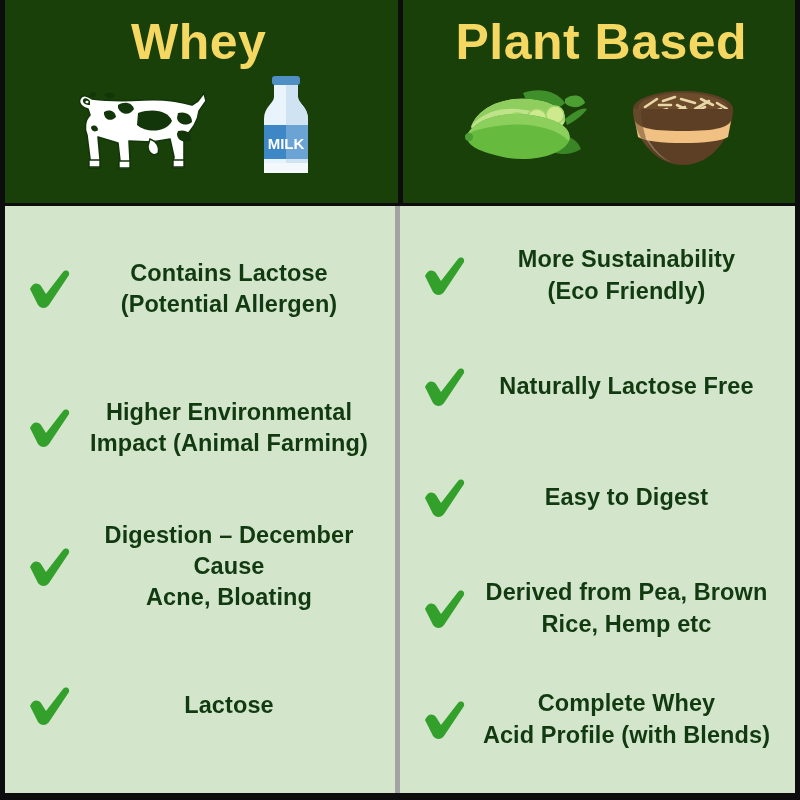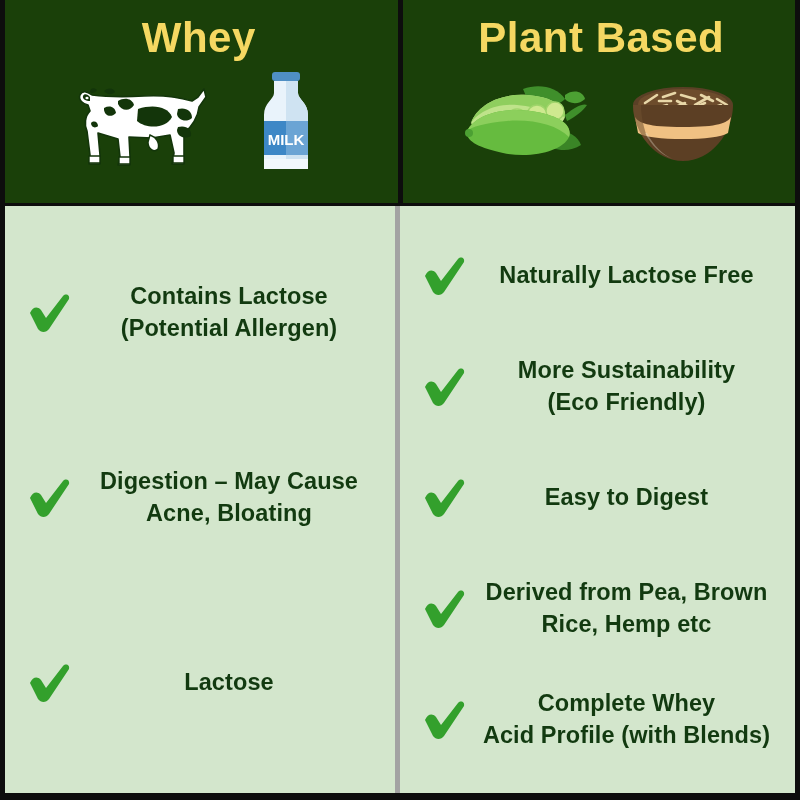--- a/index.html
+++ b/index.html
@@ -34,21 +34,21 @@
     flex: 1 1 50%;
     position: relative;
     display: flex;
     flex-direction: column;
     align-items: center;
   }
   .header-col.left { border-right: 5px solid #0d0d0d; }
 
   .col-title {
     margin-top: 14px;
-    font-size: 42px;
+    font-size: 50px;
     font-weight: bold;
     color: #f5d862;
     letter-spacing: 0.5px;
     line-height: 1.15;
     text-align: center;
     white-space: nowrap;
   }
   .header-icons {
     flex: 1;
     width: 100%;
@@ -233,69 +233,80 @@
           <svg width="46" height="40" viewBox="0 0 46 40">
               <path d="M3 20 C6 14 10 13 14 17 L19 25 L36 3 C39 0 43 2 42 6 L22 36 C19 40 14 40 11 36 Z" fill="#33a02c"></path>
             </svg>
         </div>
         <div class="feature-text">
           <div>Contains Lactose</div>
           <div>(Potential Allergen)</div>
         </div>
       </div>
 
-
-      <div class="feature-row">
-        <div class="check-wrap">
-          <svg width="46" height="40" viewBox="0 0 46 40">
-              <path d="M3 20 C6 14 10 13 14 17 L19 25 L36 3 C39 0 43 2 42 6 L22 36 C19 40 14 40 11 36 Z" fill="#33a02c"></path>
-            </svg>
-        </div>
-        <div class="feature-text">
-          <div>Digestion – May Cause</div>
+      <div class="feature-row">
+        <div class="check-wrap">
+          <svg width="46" height="40" viewBox="0 0 46 40">
+              <path d="M3 20 C6 14 10 13 14 17 L19 25 L36 3 C39 0 43 2 42 6 L22 36 C19 40 14 40 11 36 Z" fill="#33a02c"></path>
+            </svg>
+        </div>
+        <div class="feature-text">
+          <div>Higher Environmental</div>
+          <div>Impact (Animal Farming)</div>
+        </div>
+      </div>
+
+      <div class="feature-row">
+        <div class="check-wrap">
+          <svg width="46" height="40" viewBox="0 0 46 40">
+              <path d="M3 20 C6 14 10 13 14 17 L19 25 L36 3 C39 0 43 2 42 6 L22 36 C19 40 14 40 11 36 Z" fill="#33a02c"></path>
+            </svg>
+        </div>
+        <div class="feature-text">
+          <div>Digestion – December Cause</div>
           <div>Acne, Bloating</div>
         </div>
       </div>
 
 
       <div class="feature-row">
         <div class="check-wrap">
           <svg width="46" height="40" viewBox="0 0 46 40">
               <path d="M3 20 C6 14 10 13 14 17 L19 25 L36 3 C39 0 43 2 42 6 L22 36 C19 40 14 40 11 36 Z" fill="#33a02c"></path>
             </svg>
         </div>
         <div class="feature-text">
           <div>Lactose</div>
         </div>
       </div>
 
     </div>
 
     <div class="body-col right">
-
-      <div class="feature-row">
-        <div class="check-wrap">
-          <svg width="46" height="40" viewBox="0 0 46 40">
-              <path d="M3 20 C6 14 10 13 14 17 L19 25 L36 3 C39 0 43 2 42 6 L22 36 C19 40 14 40 11 36 Z" fill="#33a02c"></path>
-            </svg>
-        </div>
-        <div class="feature-text">
-          <div>Naturally Lactose Free</div>
-        </div>
-      </div>
 
       <div class="feature-row">
         <div class="check-wrap">
           <svg width="46" height="40" viewBox="0 0 46 40">
               <path d="M3 20 C6 14 10 13 14 17 L19 25 L36 3 C39 0 43 2 42 6 L22 36 C19 40 14 40 11 36 Z" fill="#33a02c"></path>
             </svg>
         </div>
         <div class="feature-text">
           <div>More Sustainability</div>
           <div>(Eco Friendly)</div>
+        </div>
+      </div>
+
+      <div class="feature-row">
+        <div class="check-wrap">
+          <svg width="46" height="40" viewBox="0 0 46 40">
+              <path d="M3 20 C6 14 10 13 14 17 L19 25 L36 3 C39 0 43 2 42 6 L22 36 C19 40 14 40 11 36 Z" fill="#33a02c"></path>
+            </svg>
+        </div>
+        <div class="feature-text">
+          <div>Naturally Lactose Free</div>
         </div>
       </div>
 
       <div class="feature-row">
         <div class="check-wrap">
           <svg width="46" height="40" viewBox="0 0 46 40">
               <path d="M3 20 C6 14 10 13 14 17 L19 25 L36 3 C39 0 43 2 42 6 L22 36 C19 40 14 40 11 36 Z" fill="#33a02c"></path>
             </svg>
         </div>
         <div class="feature-text">

